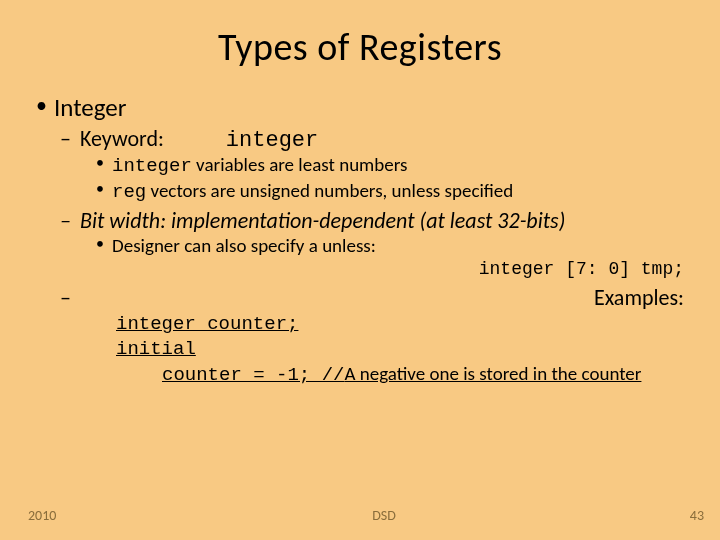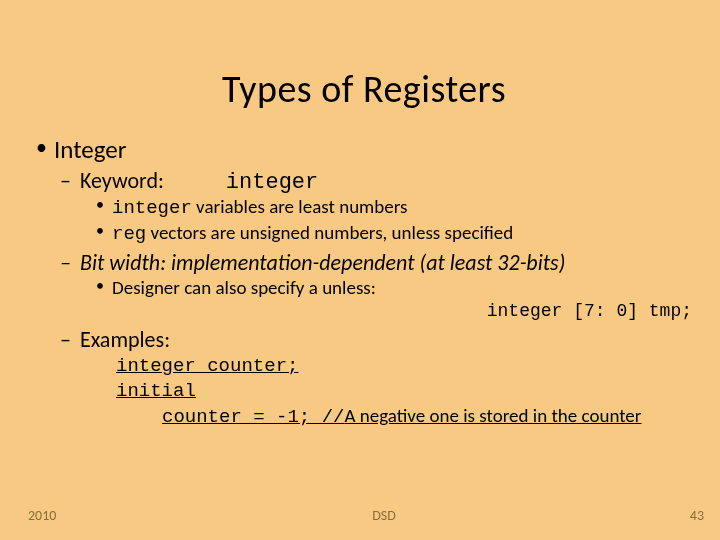--- a/index.html
+++ b/index.html
@@ -6,22 +6,21 @@
   body {
     width: 720px;
     height: 540px;
     background: #f8c983;
     font-family: Calibri, "Segoe UI", sans-serif;
     color: #000;
     position: relative;
     overflow: hidden;
   }
   .slide {
-    padding: 24px 28px 0 36px;
-    margin-top: 42px;
+    padding: 24px 36px 0 36px;
   }
   .title {
     text-align: center;
     font-size: 38px;
     font-weight: 400;
     margin-bottom: 22px;
     letter-spacing: 0.5px;
   }
   .mono { font-family: "Courier New", monospace; }
   ul { list-style: none; }
@@ -98,21 +97,21 @@
     left: 0;
     right: 0;
     padding: 0 28px;
     font-size: 14px;
     color: #8a6d3b;
   }
   .foot-left { position: absolute; left: 28px; bottom: 0; }
   .foot-center { position: absolute; left: 50%; transform: translateX(-50%); bottom: 0; margin-left: 24px; }
   .foot-right { position: absolute; right: 16px; bottom: 0; }
   .space-top-sm { margin-top: 2px; font-style: italic; }
-  .space-top { margin-top: 3px; }
+  .space-top { margin-top: 3px; text-align: right; }
 </style>
 </head>
 <body>
 
 <div class="slide">
   <h1 class="title">Types of Registers</h1>
 
   <ul>
     <li class="l1"><span>Integer</span></li>
 

